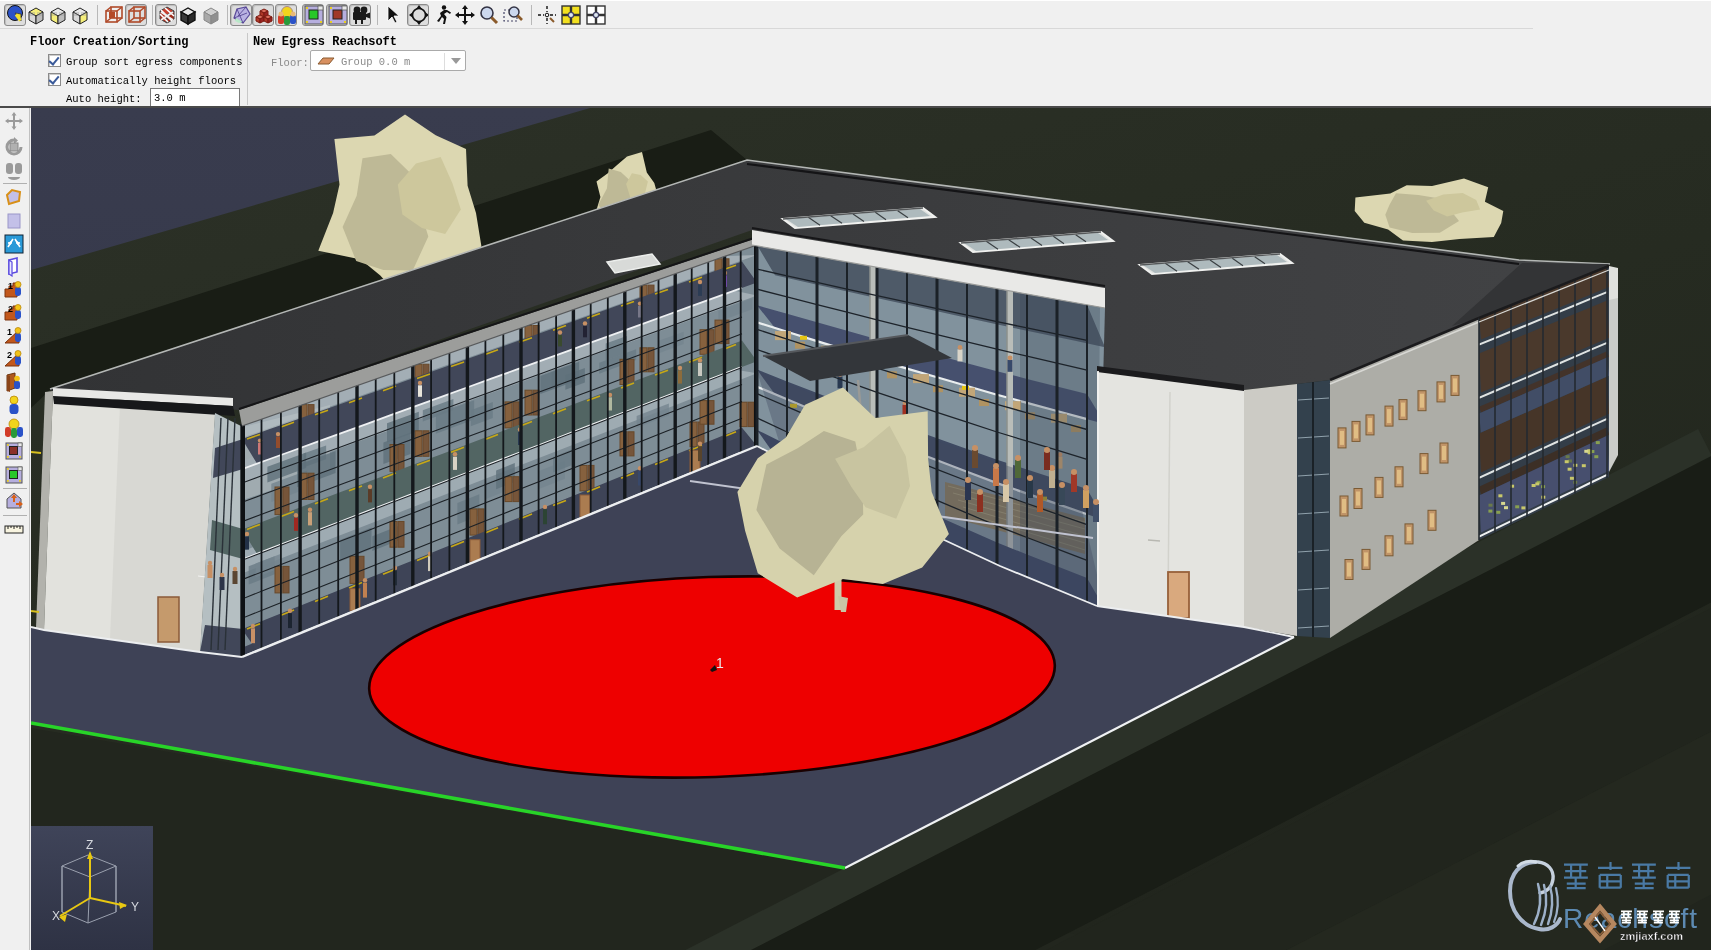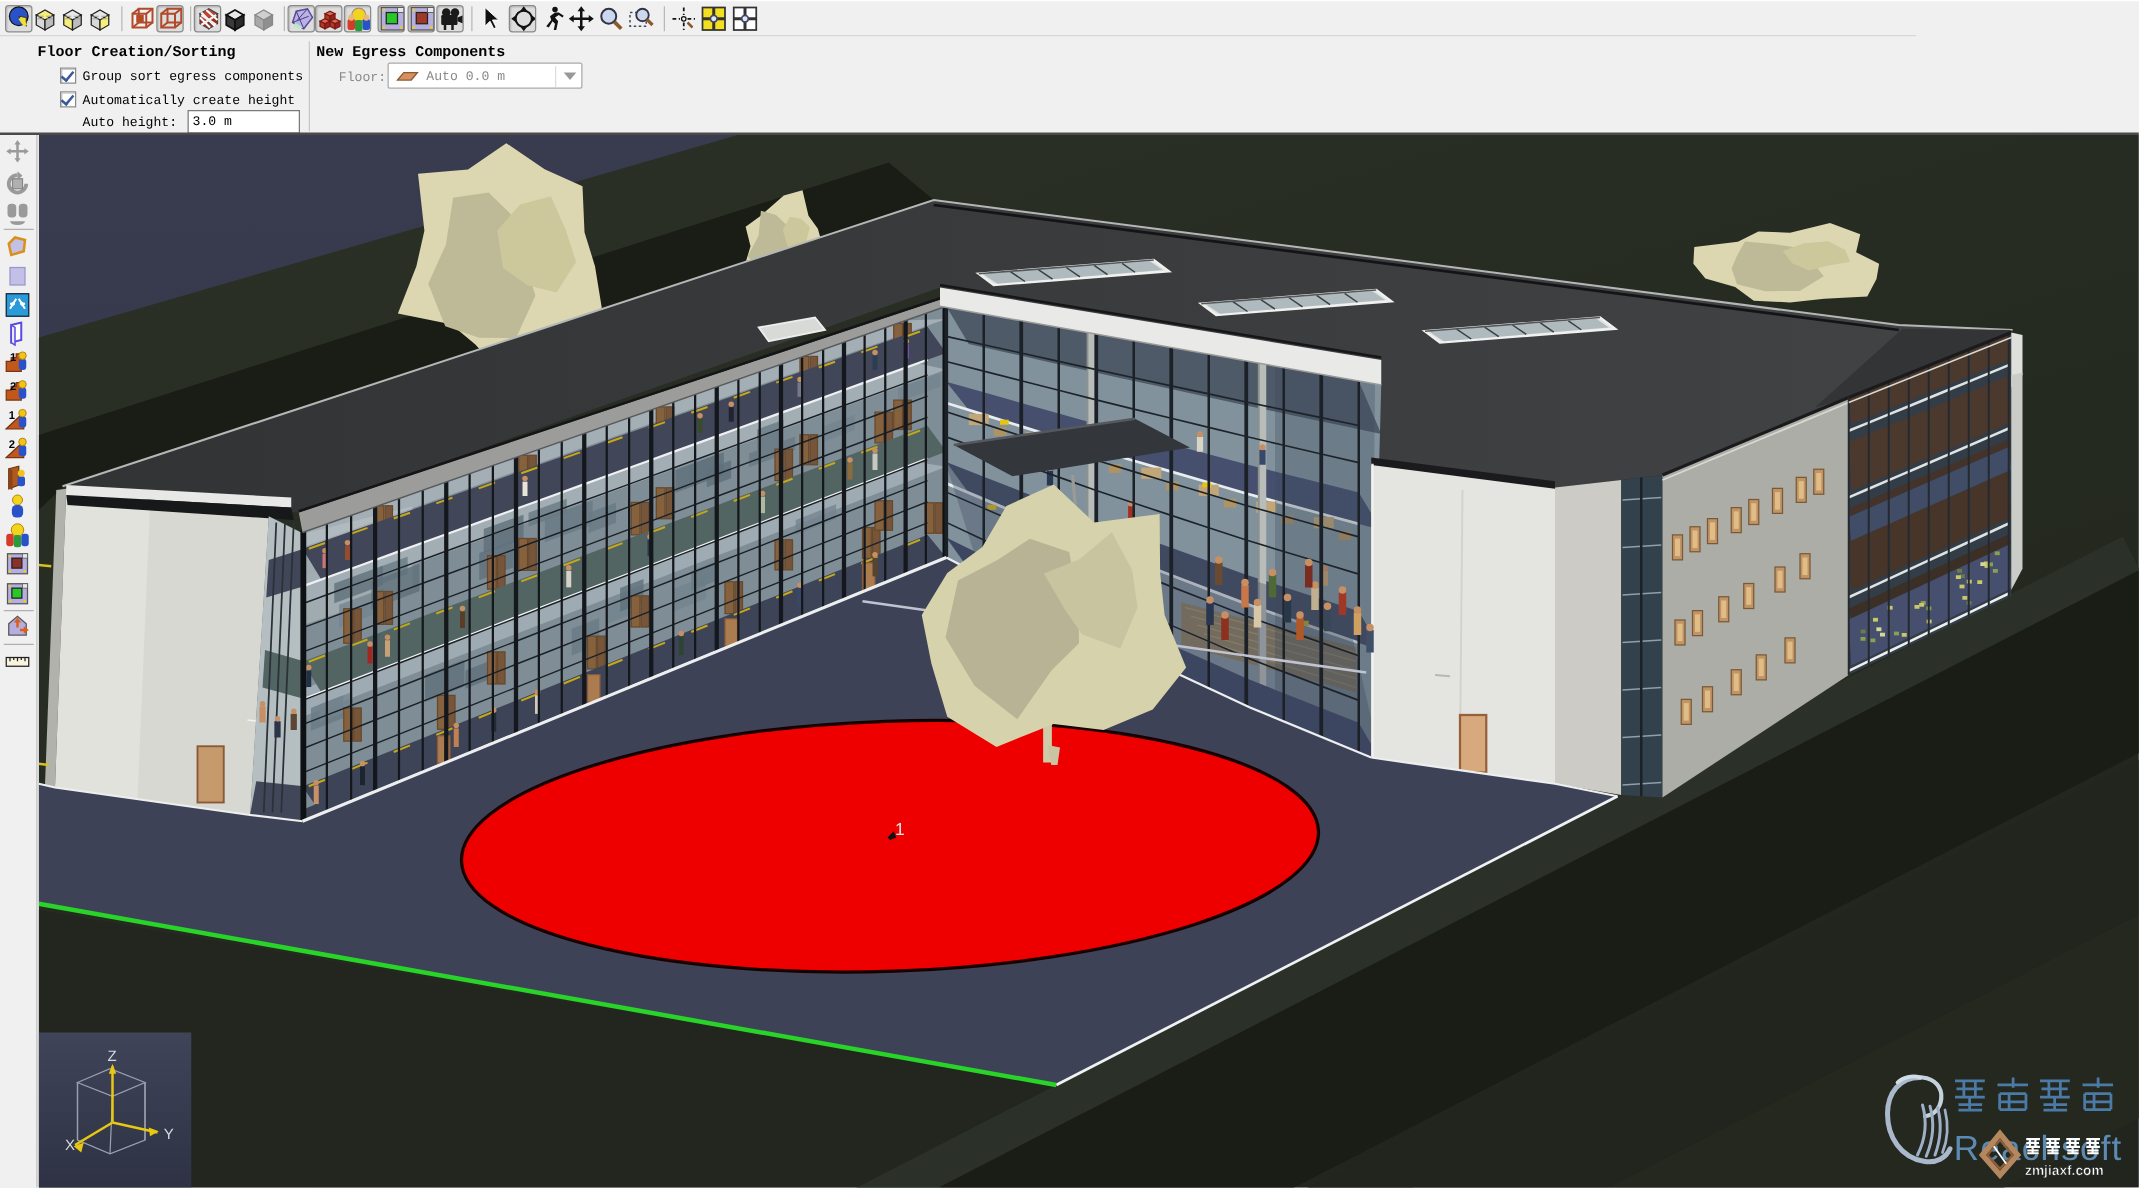--- a/index.html
+++ b/index.html
@@ -238,31 +238,31 @@
         <path d="M11 2 V20 M2 11 H20" stroke="#ffffff" stroke-width="0.001"></path>
         <circle cx="11" cy="11" r="2.6" fill="#dfe8f2" stroke="#446" stroke-width="1.2"></circle>
       </svg>
     </div>
   </div>
 <div id="panel">
 <div class="hdr" style="left:30px;top:6px">Floor Creation/Sorting</div>
 <div class="cb" style="left:48px;top:25px"></div>
 <div class="lbl" style="left:66px;top:25px">Group sort egress components</div>
 <div class="cb" style="left:48px;top:44px"></div>
-<div class="lbl" style="left:66px;top:44px">Automatically create height</div>
+<div class="lbl" style="left:66px;top:44px">Automatically height floors</div>
 <div class="lbl" style="left:66px;top:62px">Auto height:</div>
 <input id="fh" value="3.0 m" style="">
 <div id="psep"></div>
-<div class="hdr" style="left:253px;top:6px">New Egress Components</div>
+<div class="hdr" style="left:253px;top:6px">New Egress Reachsoft</div>
 <div class="lblg" style="left:271px;top:26px">Floor:</div>
 <div id="combo">
       <svg width="22" height="19" style="position:absolute;left:4px;top:1px">
         <polygon points="3,12 8,6 19,6 14,12" fill="#d89060" stroke="#8a5a30"></polygon>
       </svg>
-<span class="lblg" style="left:30px;top:3px">Auto 0.0 m</span>
+<span class="lblg" style="left:30px;top:3px">Group 0.0 m</span>
       <div class="cline"></div>
       <div class="arr"></div>
     </div>
 </div>
 <div id="vline"></div>
 <div id="leftbar">
     <div class="lb" style="top:3px"><svg width="20" height="20">
         <path d="M10 1 L7.5 4.5 L9 4.5 L9 9 L4.5 9 L4.5 7.5 L1 10 L4.5 12.5 L4.5 11 L9 11 L9 15.5 L7.5 15.5 L10 19 L12.5 15.5 L11 15.5 L11 11 L15.5 11 L15.5 12.5 L19 10 L15.5 7.5 L15.5 9 L11 9 L11 4.5 L12.5 4.5 Z" fill="#9a9a9a"></path>
       </svg></div>
     <div class="lb" style="top:29px"><svg width="20" height="20">

